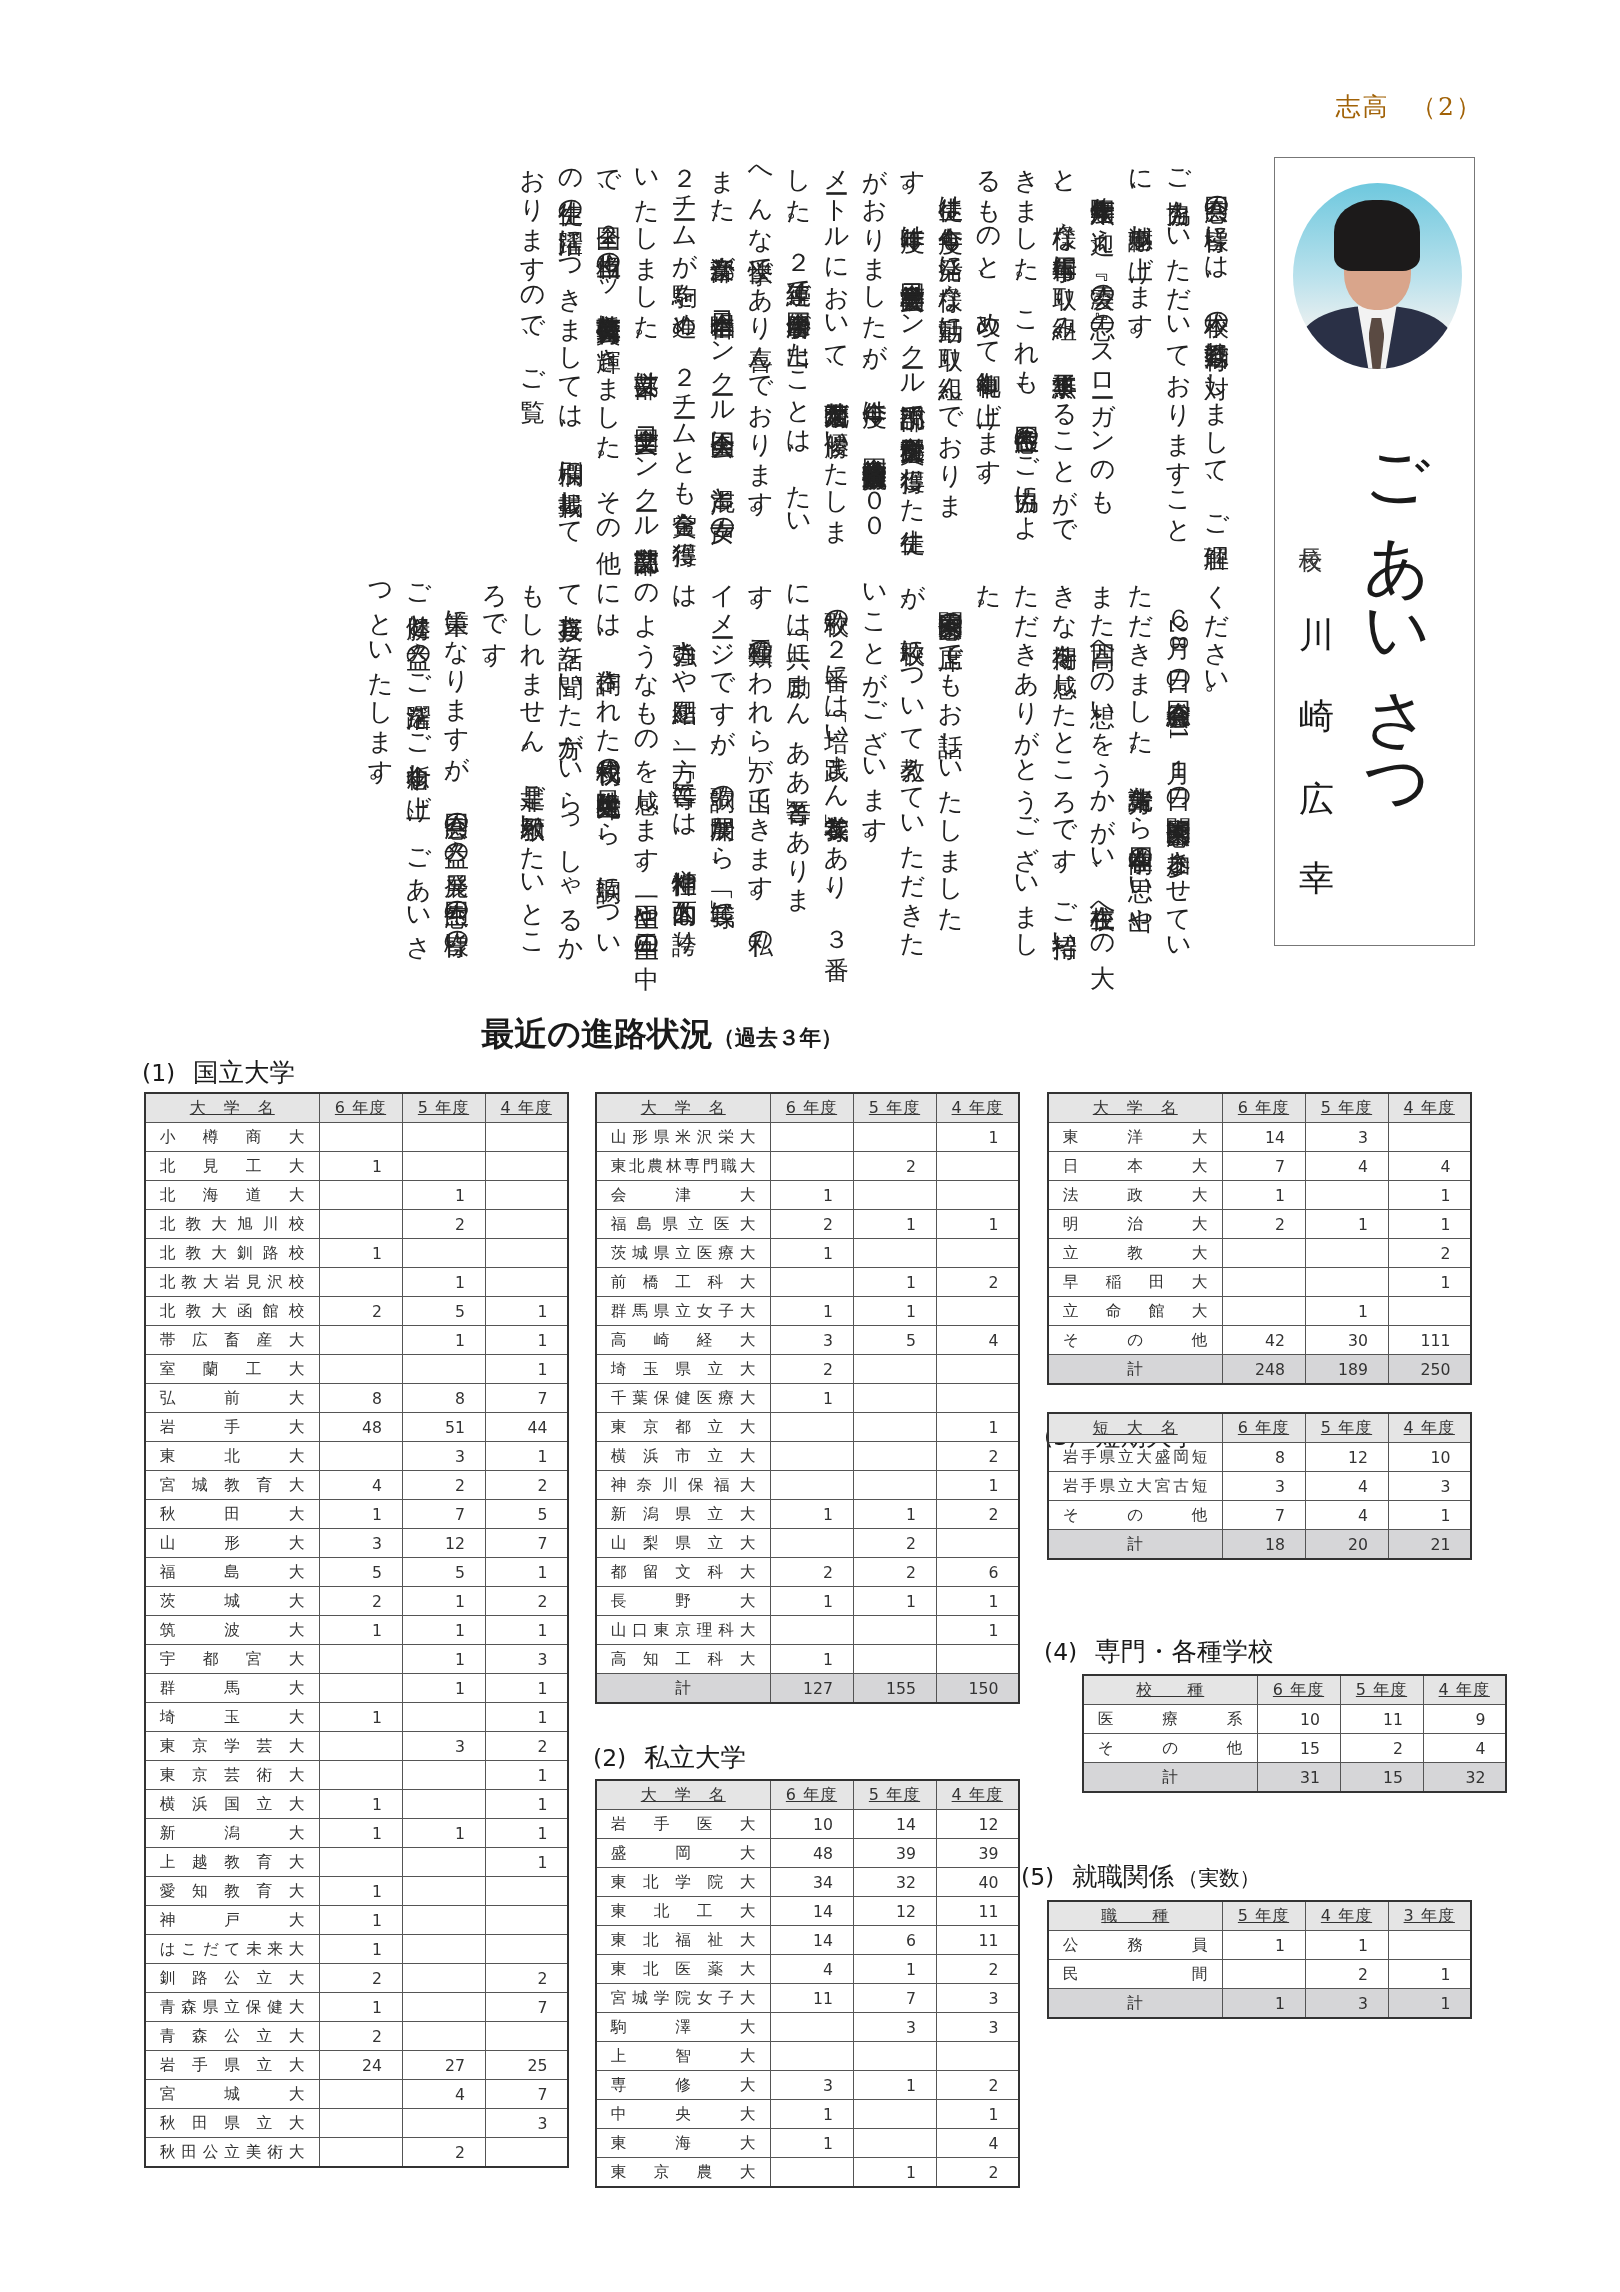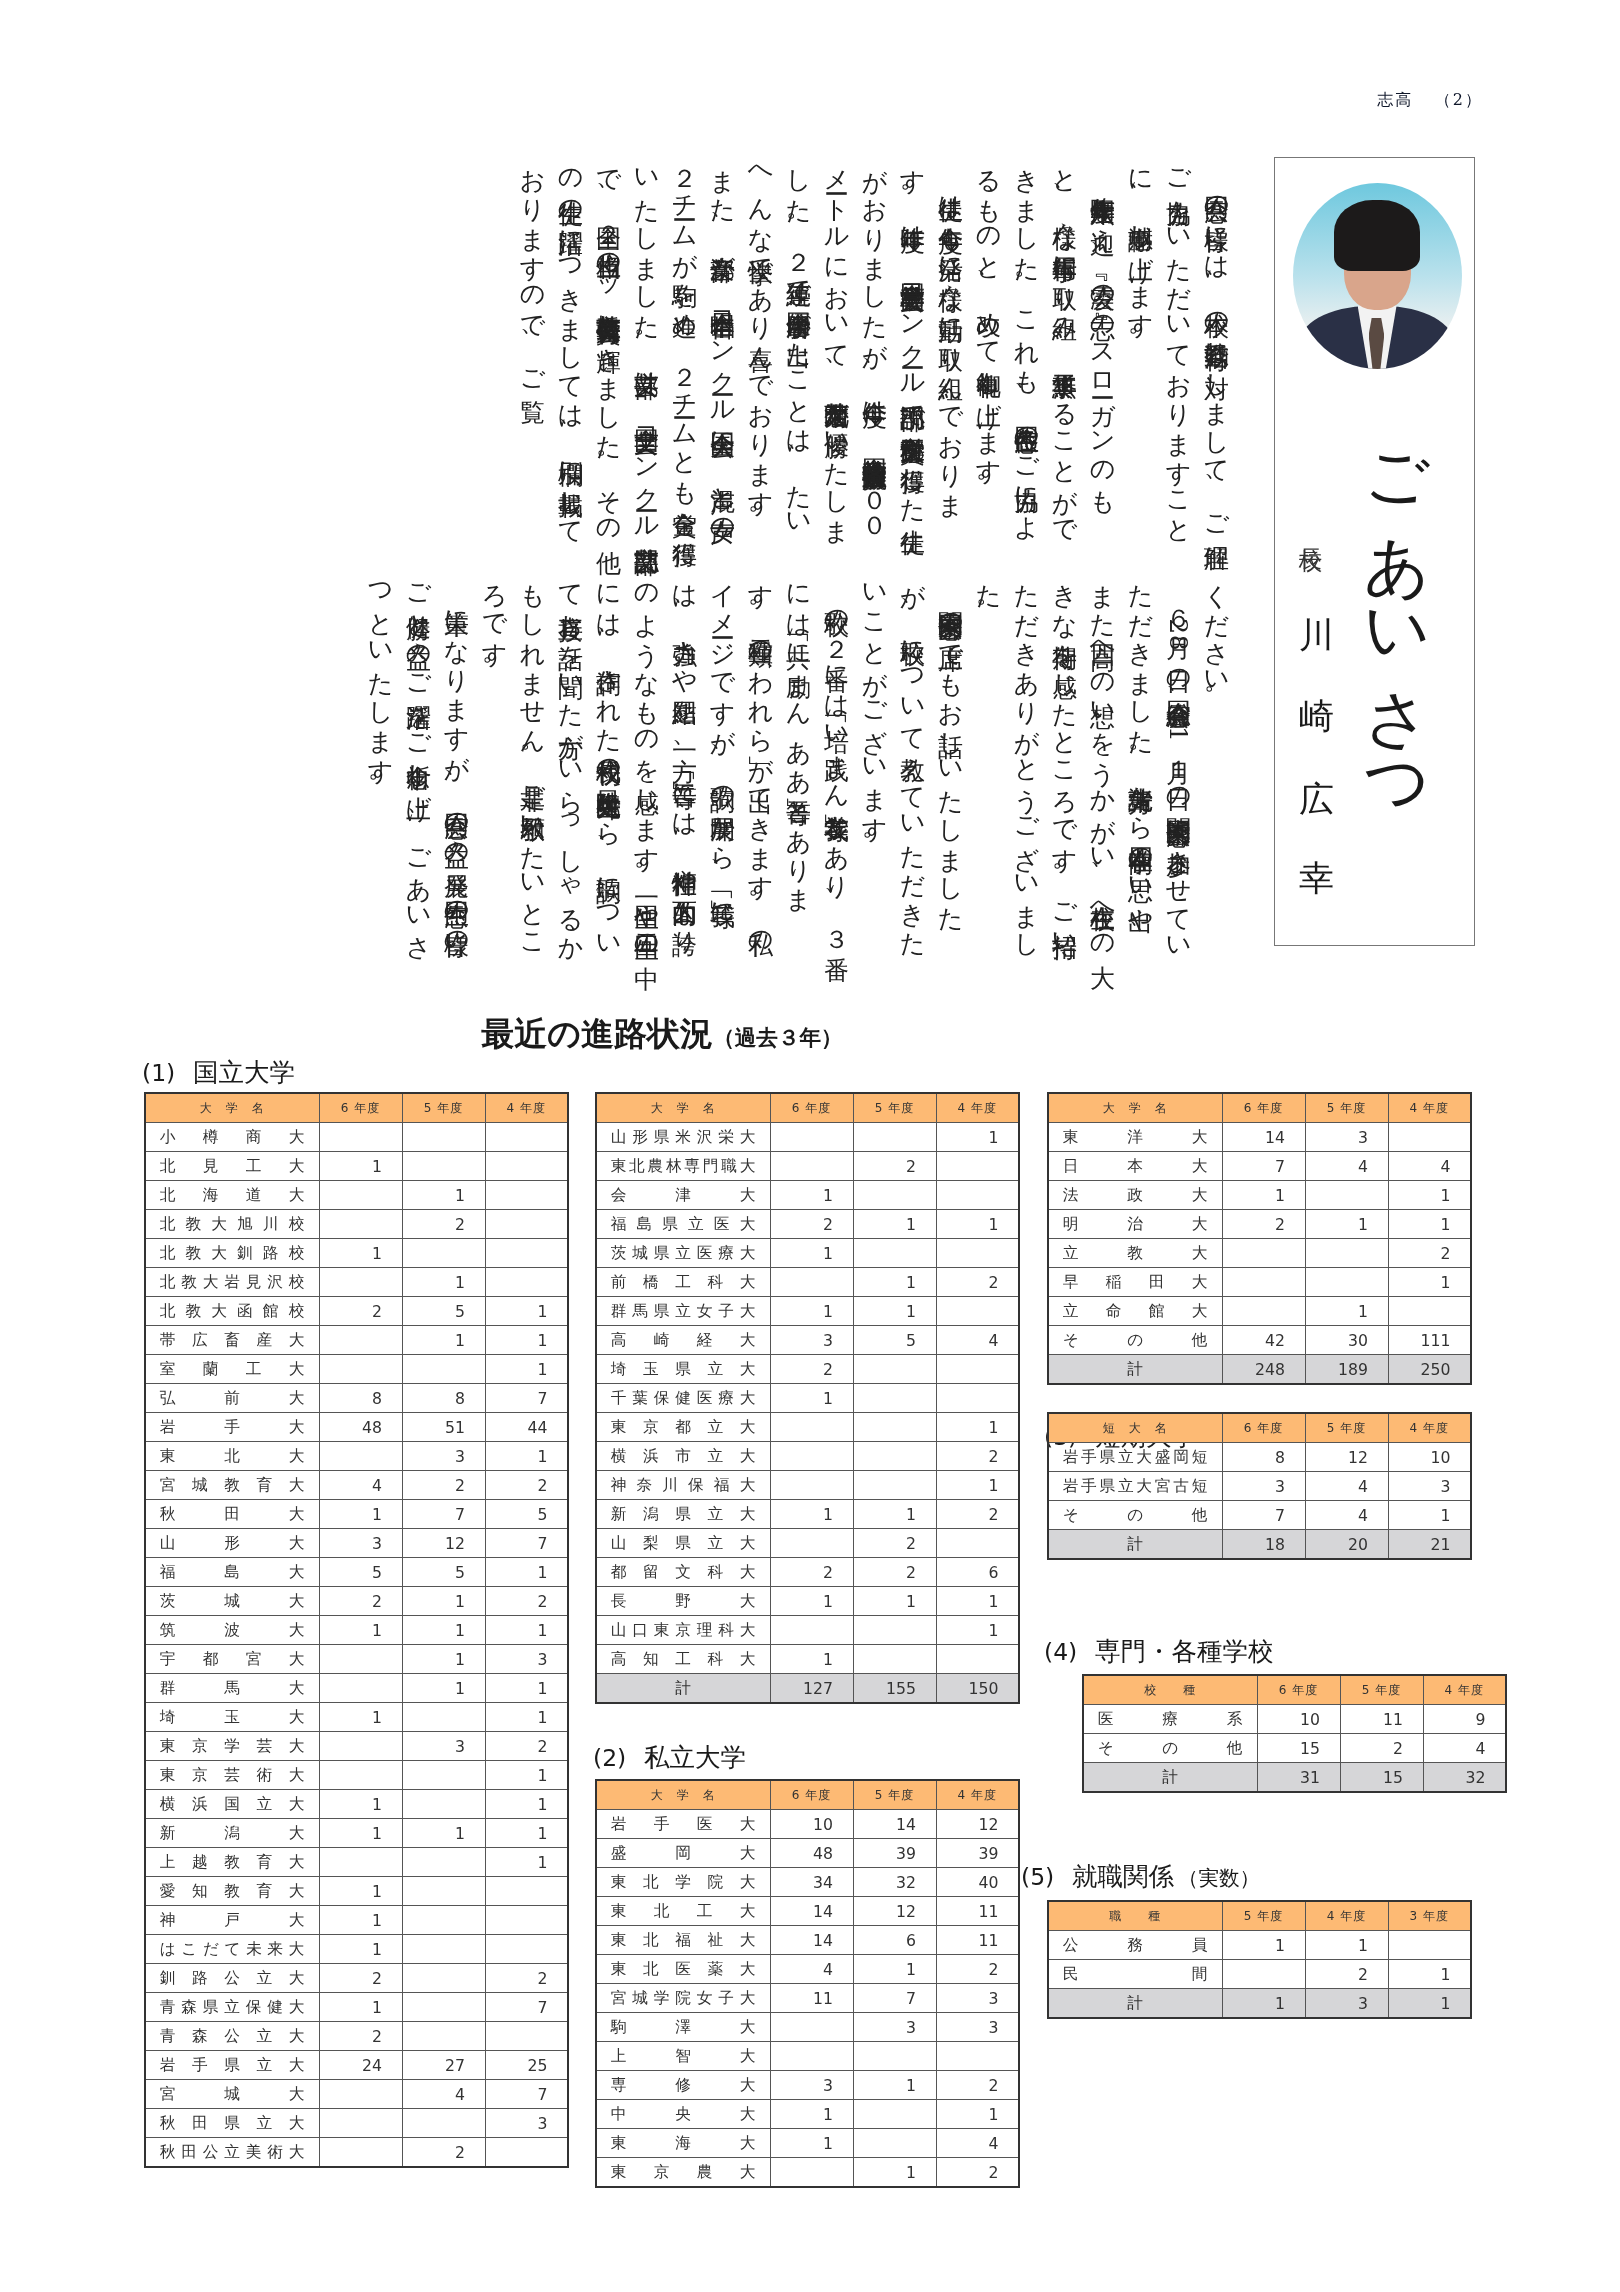--- a/index.html
+++ b/index.html
@@ -1,17 +1,17 @@
 <!DOCTYPE html>
 <html><head>
 <meta charset="utf-8">
 <style>
   html, body { margin: 0; padding: 0; background: #ffffff; }
   body { width: 1620px; height: 2293px; position: relative; overflow: hidden; color: #222; font-family: "DejaVu Serif", serif; }
-  .page-header { position: absolute; top: 90px; right: 137px; font-size: 16px; color: #0f172a; letter-spacing: 2px; }
+  .page-header { position: absolute; top: 90px; right: 137px; font-size: 25px; color: #a16207; letter-spacing: 2px; }
   .page-header .pg { margin-left: 21.6px; }
 
   
   .portrait-box { position: absolute; left: 1274px; top: 157px; width: 201px; height: 789px; border: 1.5px solid #777; box-sizing: border-box; }
   .photo { position: absolute; left: 17.6px; top: 24.5px; width: 169px; height: 186px; border-radius: 50%; overflow: hidden;
            background: linear-gradient(#6ec8de 0%, #b9e1ec 50%, #eef1f1 80%); }
   .photo .hair { position: absolute; left: 41px; top: 17.6px; width: 86px; height: 71px; background: #1c1a1a; border-radius: 45% 45% 20% 20%; }
   .photo .face { position: absolute; left: 51px; top: 47px; width: 67px; height: 80px; background: #d9a58b; border-radius: 40% 40% 45% 45%; }
   .photo .suit { position: absolute; left: 5.9px; top: 123px; width: 157px; height: 88px; background: #2a3046; border-radius: 45% 45% 0 0; }
   .photo .shirt { position: absolute; left: 65px; top: 123px; width: 39px; height: 69px; background: #f2f2f2; clip-path: polygon(0 0,100% 0,70% 100%,30% 100%); }
@@ -30,21 +30,21 @@
   .section-title { position: absolute; left: 0; width: 1324px; top: 1012px; text-align: center; font-family: "DejaVu Serif", serif; font-weight: bold; font-size: 33px; color: #1a1a1a; }
   .section-title .sub { font-size: 21.6px; font-weight: bold; }
 
   .cat-title { position: absolute; font-family: "DejaVu Sans", sans-serif; font-size: 25.5px; color: #1a1a1a; }
   .cat-title .num { font-size: 23.5px; margin-right: 17.6px; font-weight: normal; }
   .cat-title .label { font-weight: 500; }
   .cat-title .sub { font-size: 20.6px; margin-left: 3.9px; }
 
   table.dt { position: absolute; border-collapse: collapse; font-family: "DejaVu Sans", sans-serif; font-size: 15.7px; color: #333; border: 2.5px solid #333; }
   table.dt th, table.dt td { border: 1.2px solid #555; height: 28px; padding: 0; }
-  table.dt th { background: #fdba74; font-weight: normal; font-size: 12px; letter-spacing: 1px; }
+  table.dt th { background: #e5e5e5; font-weight: normal; font-size: 16px; letter-spacing: 1px; text-decoration: underline; }
   table.dt td.name { padding-left: 13.7px; text-align: justify; text-align-last: justify; padding-right: 13.7px; letter-spacing: 0.5px; }
   table.dt td.v { text-align: right; padding-right: 19.6px; }
   table.dt tr.total td { background: #d6d6d8; }
   table.dt tr.total td.name { text-align: center; text-align-last: center; }
   .c-name { width: 174px; }
   .c-v { width: 83px; }
 </style>
 </head>
 <body>
 

